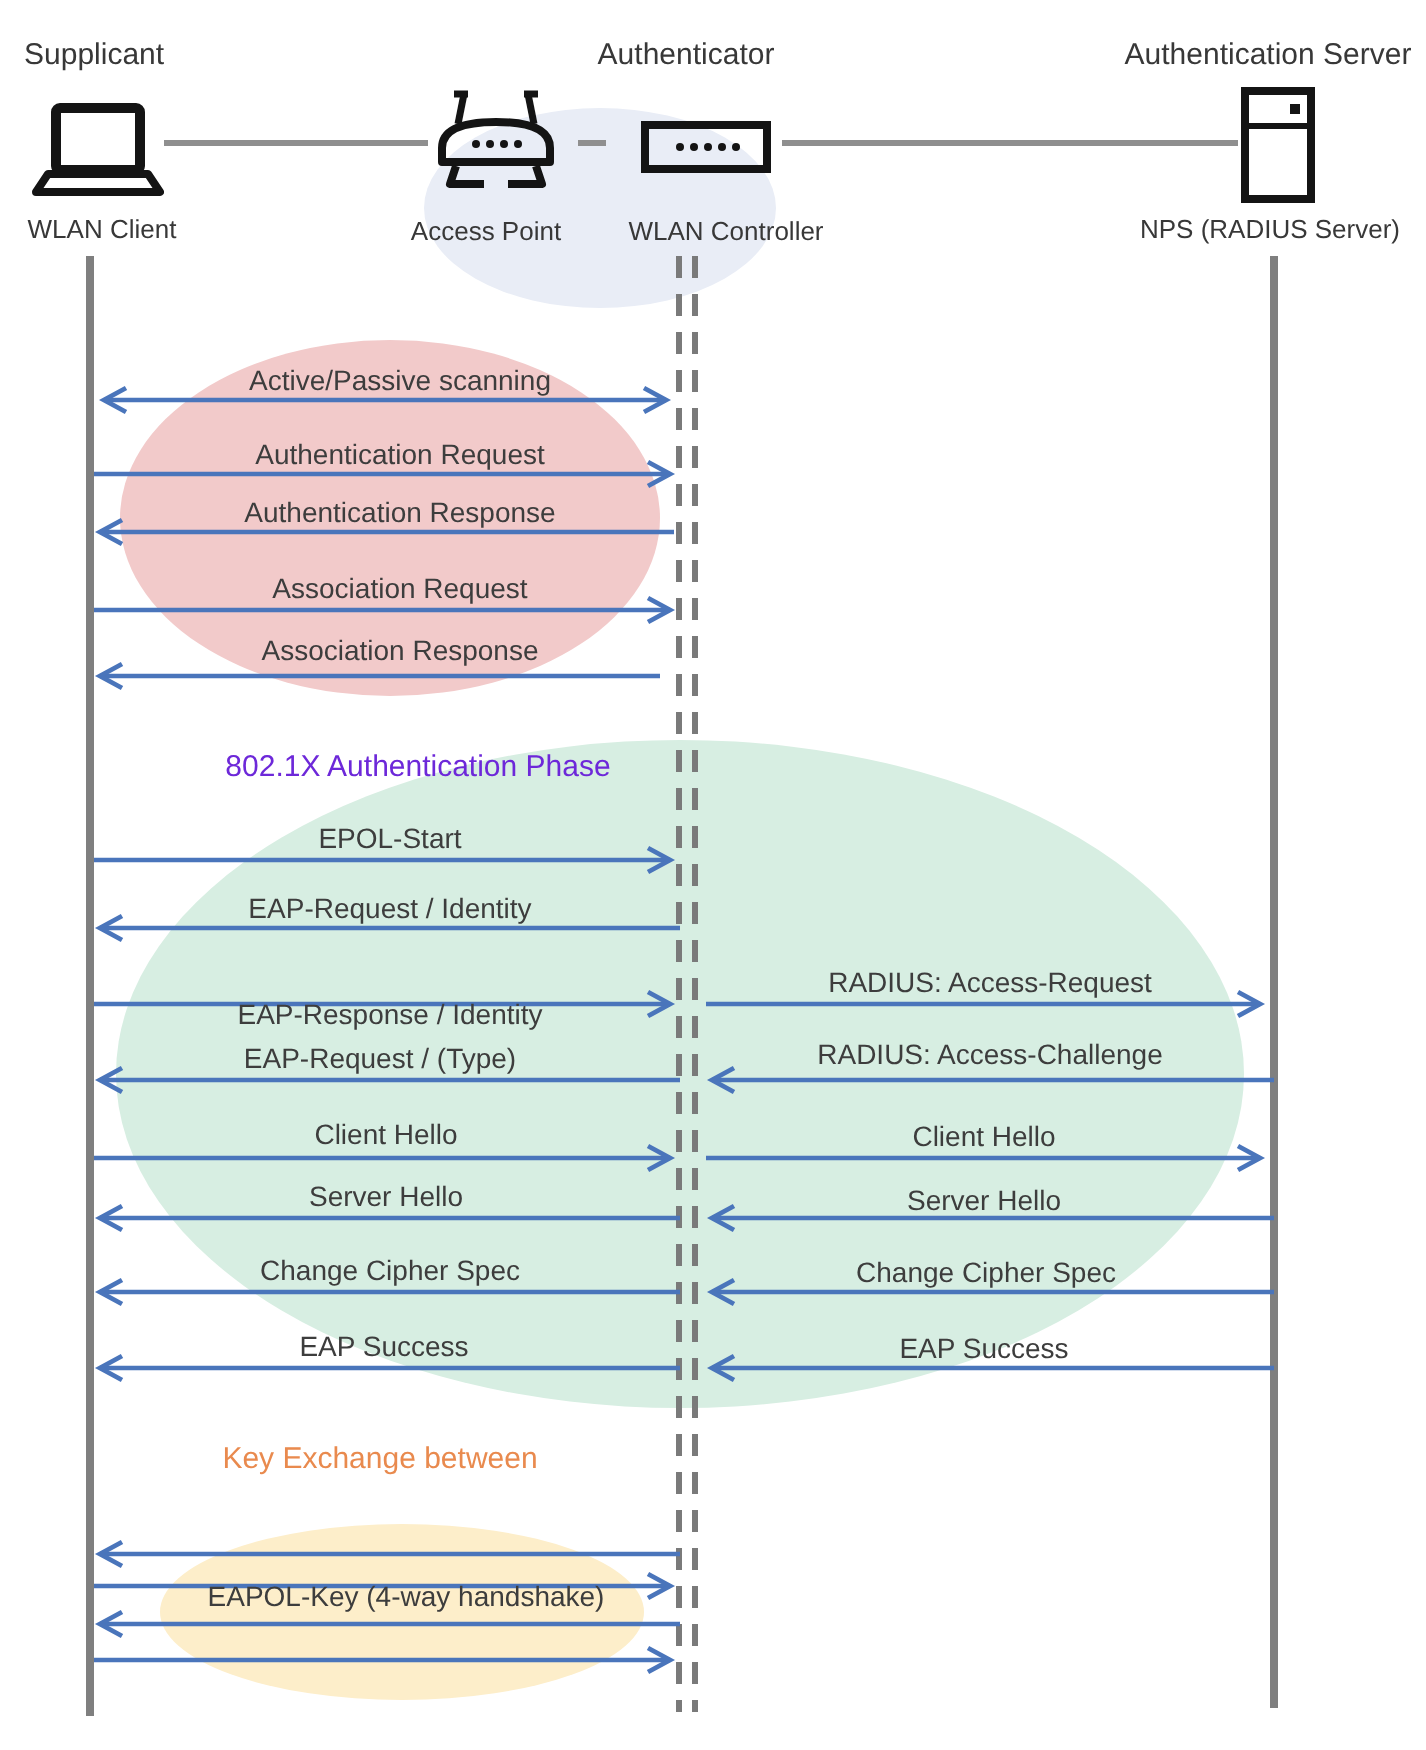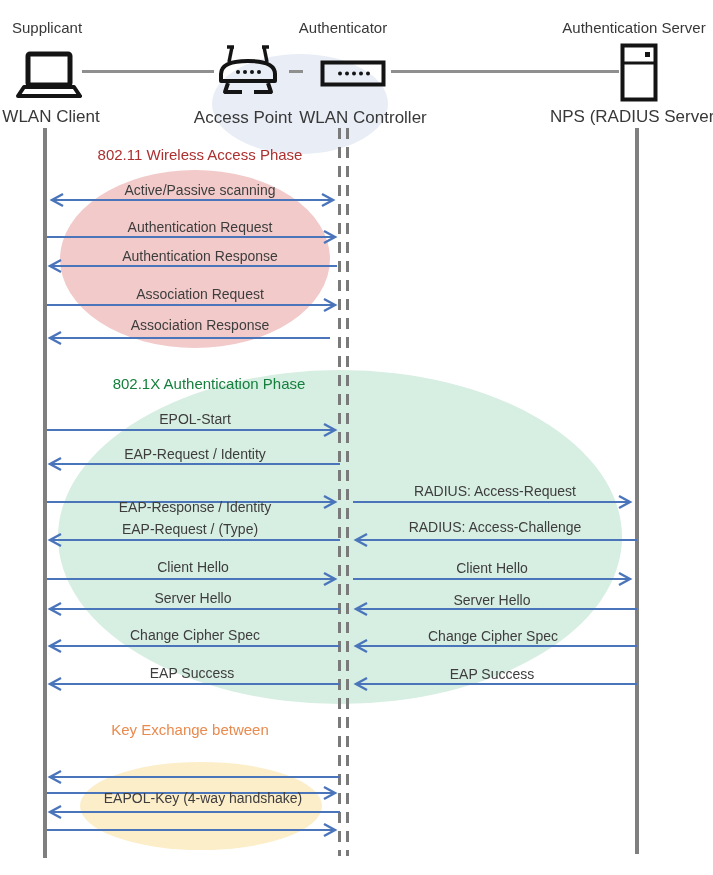--- a/index.html
+++ b/index.html
@@ -2,24 +2,24 @@
 <html><head>
 <meta charset="utf-8">
 <style>
   html,body{margin:0;padding:0;background:#fff;}
   #canvas{
     position:relative;width:713px;height:875px;background:#ffffff;overflow:hidden;
     font-family:"Liberation Sans", sans-serif;color:#3d3d3d;
   }
   .lbl{position:absolute;white-space:nowrap;font-size:14px;color:#3d3d3d;transform:translateX(-50%);z-index:4;}
   .hdr{position:absolute;white-space:nowrap;font-size:15px;color:#383838;z-index:4;}
-  .node-lbl{position:absolute;white-space:nowrap;font-size:17px;color:#383838;transform:translateX(-50%);z-index:4;}
+  .node-lbl{position:absolute;white-space:nowrap;font-size:13px;color:#383838;transform:translateX(-50%);z-index:4;}
   .phase-title{position:absolute;white-space:nowrap;font-size:15px;transform:translateX(-50%);z-index:4;}
   .t-red{color:#ad2f2f;}
-  .t-green{color:#15803d;}
+  .t-green{color:#6d28d9;}
   .t-orange{color:#e98a4e;}
   .ellipse{position:absolute;border-radius:50%;z-index:1;}
   .pink{background:#f2caca;}
   .green{background:#d7eee2;}
   .yellow{background:#fdeeca;}
   .lavender{background:#e9edf6;}
   .lifeline{position:absolute;width:4px;background:#7f7f7f;z-index:2;}
   .dashline{position:absolute;width:3px;z-index:3;
     background:repeating-linear-gradient(to bottom,#7a7a7a 0 11px,transparent 11px 19px);}
   .hline{position:absolute;height:3px;background:#8f8f8f;z-index:2;}
@@ -81,21 +81,20 @@
   <div class="node-lbl" style="left:51px;top:107px;">WLAN Client</div>
   <div class="node-lbl" style="left:243px;top:108px;">Access Point</div>
   <div class="node-lbl" style="left:363px;top:108px;">WLAN Controller</div>
   <div class="node-lbl" style="left:635px;top:107px;">NPS (RADIUS Server)</div>
 
   <div class="lifeline" style="left:43px;top:128px;height:730px;"></div>
   <div class="lifeline" style="left:635px;top:128px;height:726px;"></div>
   <div class="dashline" style="left:338px;top:128px;height:728px;"></div>
   <div class="dashline" style="left:346px;top:128px;height:728px;"></div>
 
-  <div class="phase-title t-red" style="left:200px;top:146px;">802.11 Wireless Access Phase</div>
   <div class="phase-title t-green" style="left:209px;top:375px;">802.1X Authentication Phase</div>
   <div class="phase-title t-orange" style="left:190px;top:721px;">Key Exchange between</div>
 
   <svg id="arrows" width="713" height="875" viewBox="0 0 713 875">
     <defs>
       <marker id="aR" markerUnits="userSpaceOnUse" markerWidth="18" markerHeight="18" refX="14" refY="8" orient="auto">
         <path d="M3,2 L14,8 L3,14" fill="none" stroke="#4a75bb" stroke-width="2.4"></path>
       </marker>
       <marker id="aL" markerUnits="userSpaceOnUse" markerWidth="18" markerHeight="18" refX="3" refY="8" orient="auto">
         <path d="M14,2 L3,8 L14,14" fill="none" stroke="#4a75bb" stroke-width="2.4"></path>

